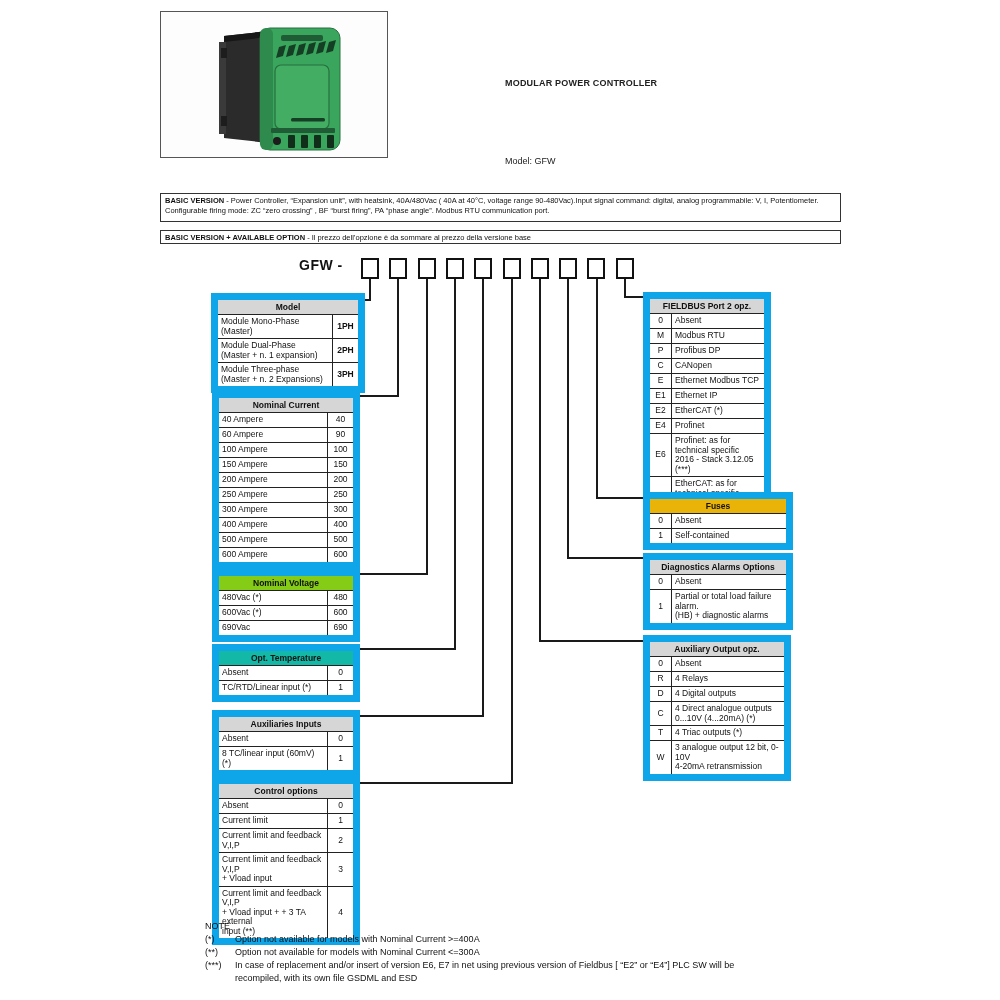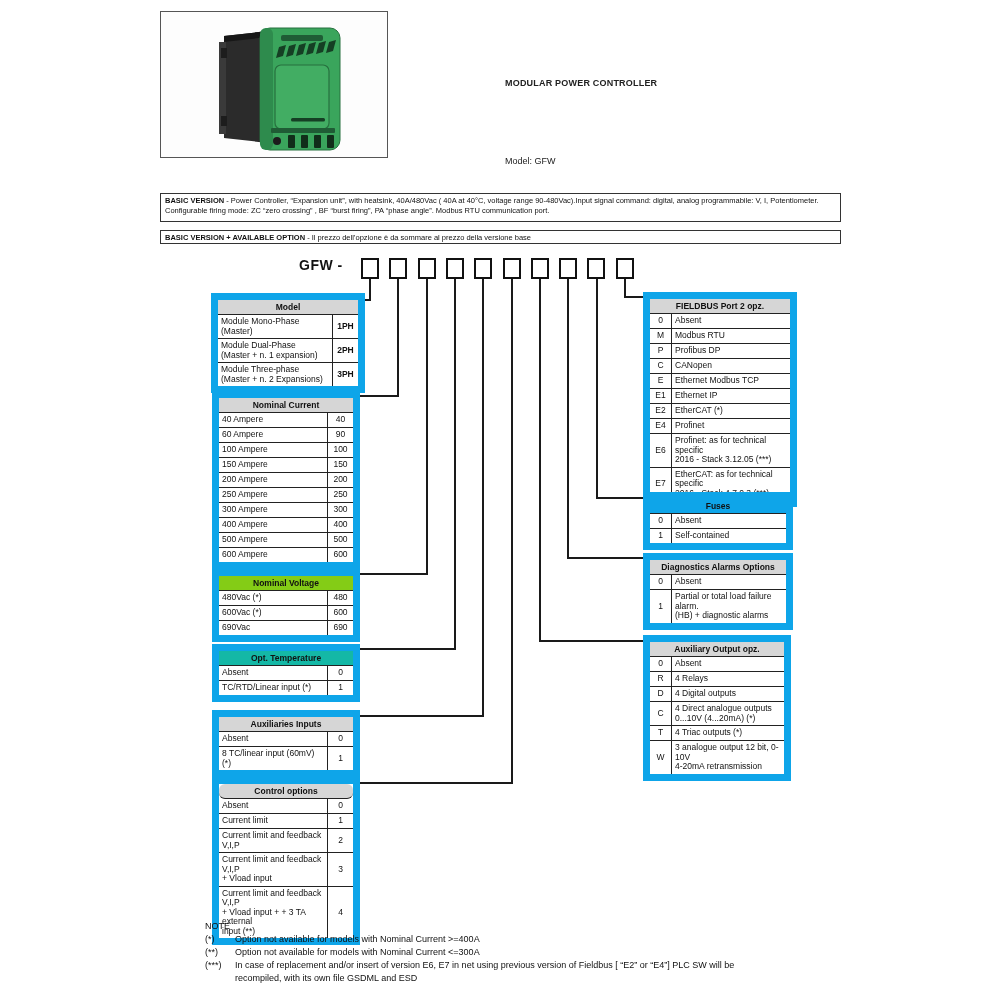--- a/index.html
+++ b/index.html
@@ -265,21 +265,21 @@
           <div class="cell label">Absent</div>
           <div class="cell code">0</div>
         </div>
         <div class="row">
           <div class="cell label">8 TC/linear input (60mV) (*)</div>
           <div class="cell code">1</div>
         </div>
       </div>
   </div>
   <div class="otable codes-right" id="table-control-options" style="left:212px;top:777px;width:148px">
-    <div class="thead" style="background: rgb(214, 214, 214); border-radius: 6px;">Control options</div>
+    <div class="thead" style="background: rgb(214, 214, 214);">Control options</div>
     <div class="tbody">
         <div class="row">
           <div class="cell label">Absent</div>
           <div class="cell code">0</div>
         </div>
         <div class="row">
           <div class="cell label">Current limit</div>
           <div class="cell code">1</div>
         </div>
         <div class="row">
@@ -293,21 +293,21 @@
         </div>
         <div class="row">
           <div class="cell label">Current limit and feedback V,I,P
 + Vload input + + 3 TA external
 input  (**)</div>
           <div class="cell code">4</div>
         </div>
       </div>
   </div>
 
-  <div class="otable codes-left" id="table-fieldbus" style="left:643px;top:292px;width:154px">
+  <div class="otable codes-left" id="table-fieldbus" style="left:643px;top:292px;width:128px">
     <div class="thead" style="background: rgb(214, 214, 214);">FIELDBUS Port 2 opz.</div>
     <div class="tbody">
         <div class="row">
           <div class="cell code">0</div>
           <div class="cell label">Absent</div>
         </div>
         <div class="row">
           <div class="cell code">M</div>
           <div class="cell label">Modbus  RTU</div>
         </div>
@@ -341,21 +341,21 @@
 2016 - Stack 3.12.05 (***)</div>
         </div>
         <div class="row">
           <div class="cell code">E7</div>
           <div class="cell label">EtherCAT: as for technical specific
 2016 - Stack 4.7.0.3 (***)</div>
         </div>
       </div>
   </div>
   <div class="otable codes-left" id="table-fuses" style="left:643px;top:492px;width:150px">
-    <div class="thead" style="background: #0ea5e9;">Fuses</div>
+    <div class="thead" style="background: #eab308;">Fuses</div>
     <div class="tbody">
         <div class="row">
           <div class="cell code">0</div>
           <div class="cell label">Absent</div>
         </div>
         <div class="row">
           <div class="cell code">1</div>
           <div class="cell label">Self-contained</div>
         </div>
       </div>

